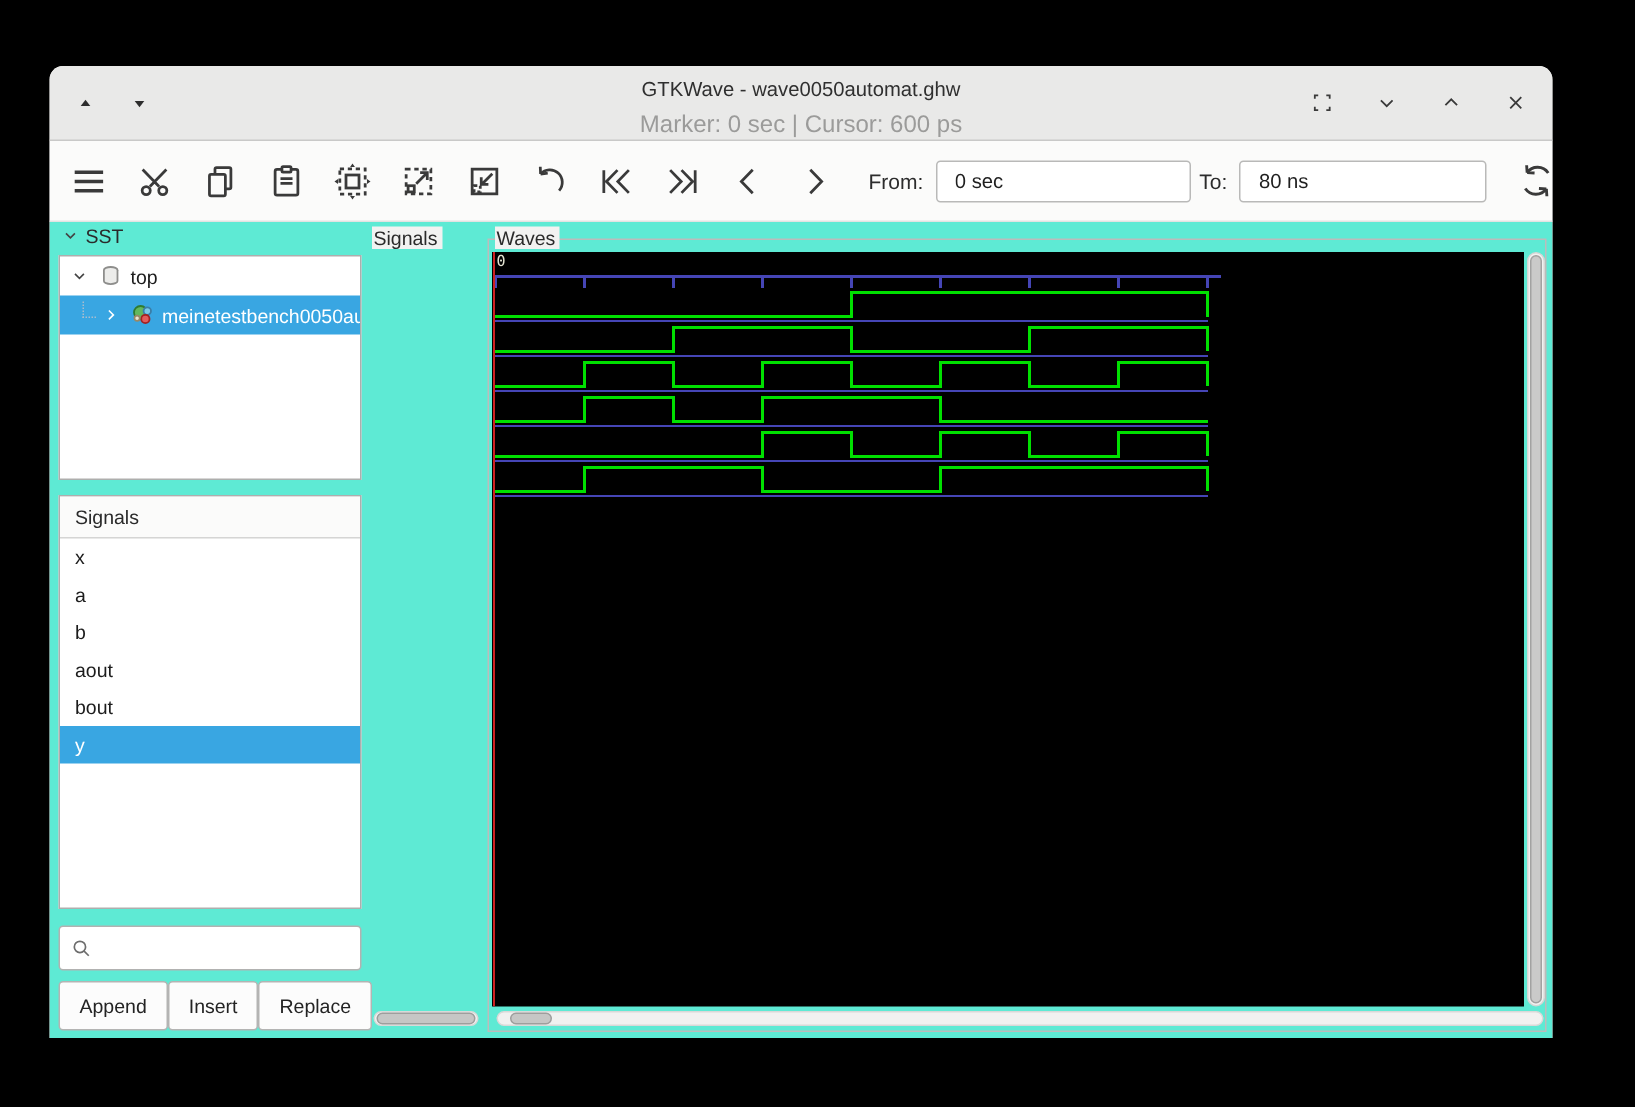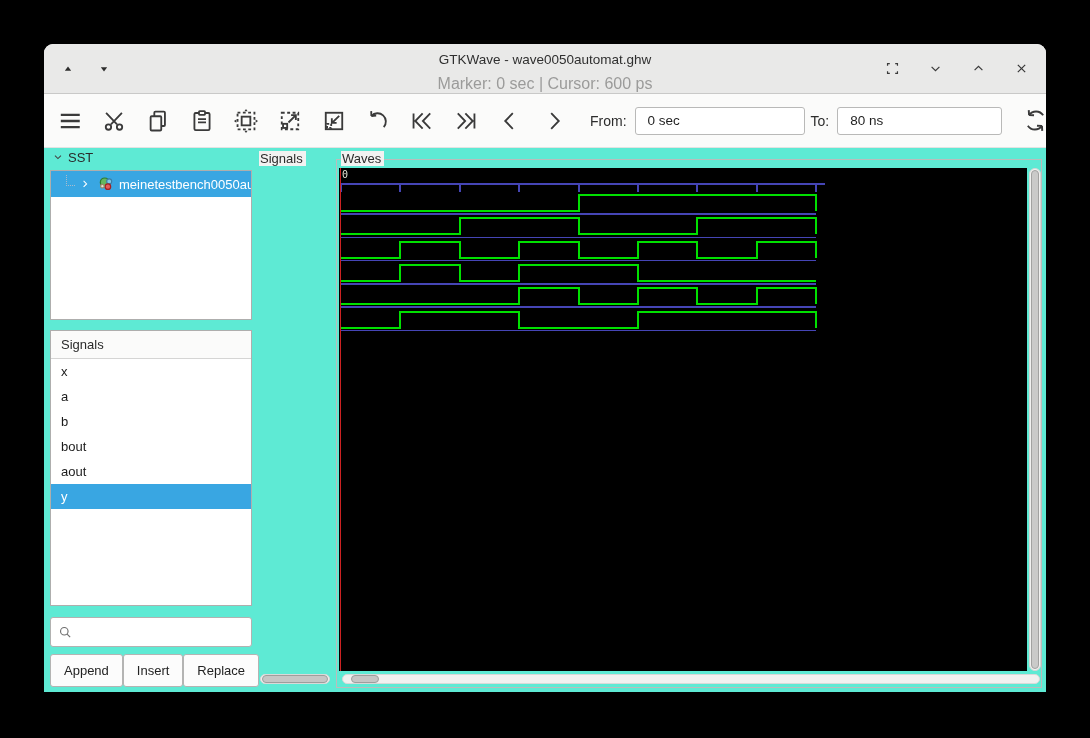--- a/index.html
+++ b/index.html
@@ -1,18 +1,18 @@
 <!DOCTYPE html>
 <html><head>
 <meta charset="utf-8">
 <style>
   html,body{margin:0;padding:0;}
   body{width:1090px;height:738px;background:#000;font-family:"Liberation Sans",sans-serif;position:relative;overflow:hidden;}
   *{box-sizing:border-box;}
-  .window{position:absolute;left:44px;top:44px;width:1002px;height:648px;background:#f2f2f1;border-radius:9px 9px 0 0;overflow:hidden;}
+  .window{position:absolute;left:33px;top:44px;width:1002px;height:648px;background:#f2f2f1;border-radius:9px 9px 0 0;overflow:hidden;}
   
   .titlebar{height:50px;background:#e9e9e8;border-bottom:1px solid #c9c9c8;position:relative;}
   .tb-left{position:absolute;left:16px;top:0;height:100%;display:flex;align-items:center;gap:20px;}
   .tb-right{position:absolute;right:16px;top:0;height:100%;display:flex;align-items:center;gap:26px;}
   .tb-btn{display:flex;align-items:center;justify-content:center;cursor:default;}
   .tb-center{padding-top:8px;text-align:center;}
   .tb-title{font-size:13.5px;color:#2f2f2f;}
   .tb-status{font-size:16px;color:#9b9b9a;margin-top:8px;}
   
   .toolbar{height:54px;background:#fbfbfa;border-bottom:1px solid #e3e3e2;display:flex;align-items:center;padding:0 12px;}
@@ -202,20 +202,34 @@
     <div class="sst-header">
       <span id="sst-chevron">
           <svg width="13" height="13" viewBox="0 0 24 24" fill="none" stroke="#444" stroke-width="2">
             <path d="M5.5 8.5 L11 14 L16.5 8.5"></path>
           </svg>
         </span>
       <span>SST</span>
     </div>
 
     <div class="tree-box" id="tree">
+        <div class="tree-row" style="padding-left: 5px;">
+          <span class="tree-icon">
+            <svg width="13" height="13" viewBox="0 0 24 24" fill="none" stroke="#444" stroke-width="2">
+              <path d="M5.5 8.5 L11 14 L16.5 8.5"></path>
+            </svg>
+          </span>
+          <span class="tree-icon">
+            <svg width="17" height="17" viewBox="0 0 24 24" fill="none" stroke="#3a3a3a" stroke-width="1.7">
+              <ellipse cx="11" cy="5.6" rx="6.4" ry="2.8" fill="#ececea" stroke="#8e8e8c"></ellipse>
+              <path d="M4.6 5.6 V16 c0 1.6 2.9 2.9 6.4 2.9 s6.4 -1.3 6.4 -2.9 V5.6" fill="#ececea" stroke="#8e8e8c"></path>
+            </svg>
+          </span>
+          <span>top</span>
+        </div>
         <div class="tree-row selected" style="padding-left: 11px;">
           <span class="tree-connector"></span>
           <span class="tree-icon">
             <svg width="13" height="13" viewBox="0 0 24 24" fill="none" stroke="#fff" stroke-width="2">
               <path d="M8.5 5.5 L14 11 L8.5 16.5"></path>
             </svg>
           </span>
           <span class="tree-icon">
             <svg width="17" height="17" viewBox="0 0 24 24" fill="none" stroke="#3a3a3a" stroke-width="1.7">
               <circle cx="9.5" cy="9" r="6.2" fill="#63b85e" stroke="#2f7a2f"></circle>
@@ -227,22 +241,22 @@
           <span>meinetestbench0050aut</span>
         </div>
       </div>
 
     <div class="siglist-box">
       <div class="siglist-header">Signals</div>
       <div id="siglist">
           <div class="siglist-item">x</div>
           <div class="siglist-item">a</div>
           <div class="siglist-item">b</div>
+          <div class="siglist-item">aout</div>
           <div class="siglist-item">bout</div>
-          <div class="siglist-item">aout</div>
           <div class="siglist-item selected">y</div>
         </div>
     </div>
 
     <div class="search-box">
       <span id="search-icon">
           <svg width="17" height="17" viewBox="0 0 24 24" fill="none" stroke="#6d6d6d" stroke-width="1.6">
             <circle cx="10.3" cy="10.3" r="5.3"></circle>
             <path d="M14.2 14.2 L18.6 18.6"></path>
           </svg>

